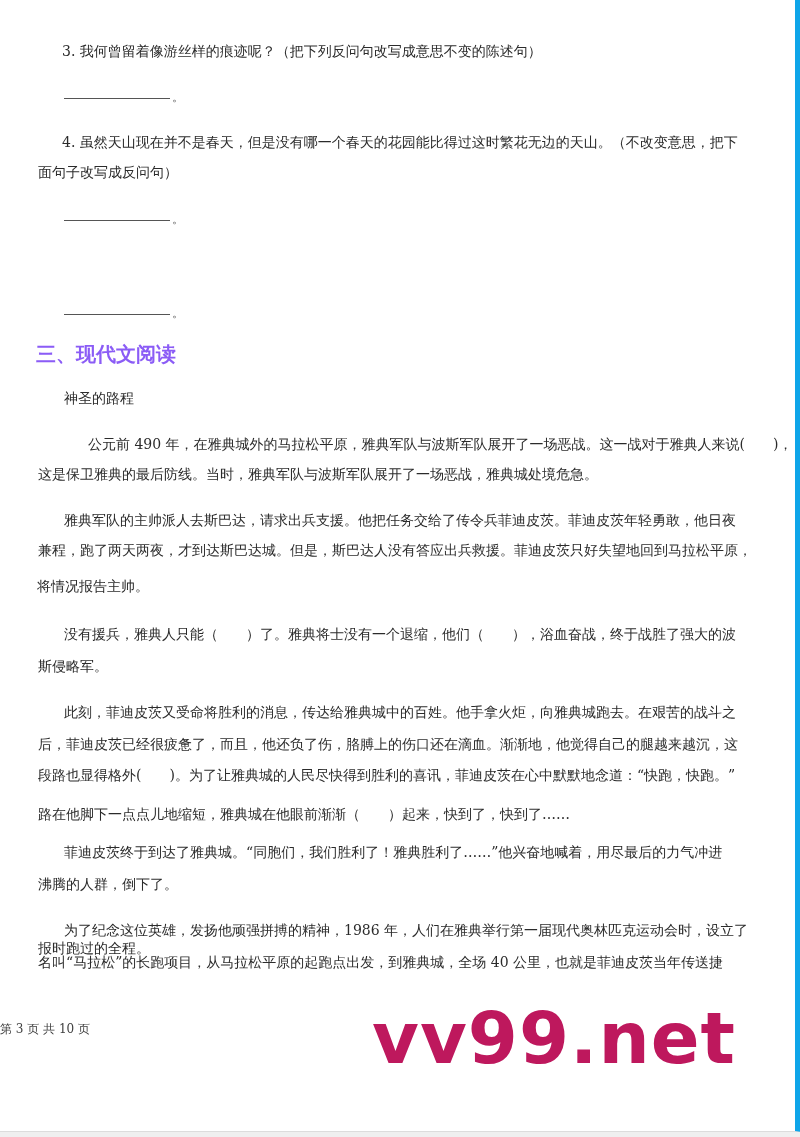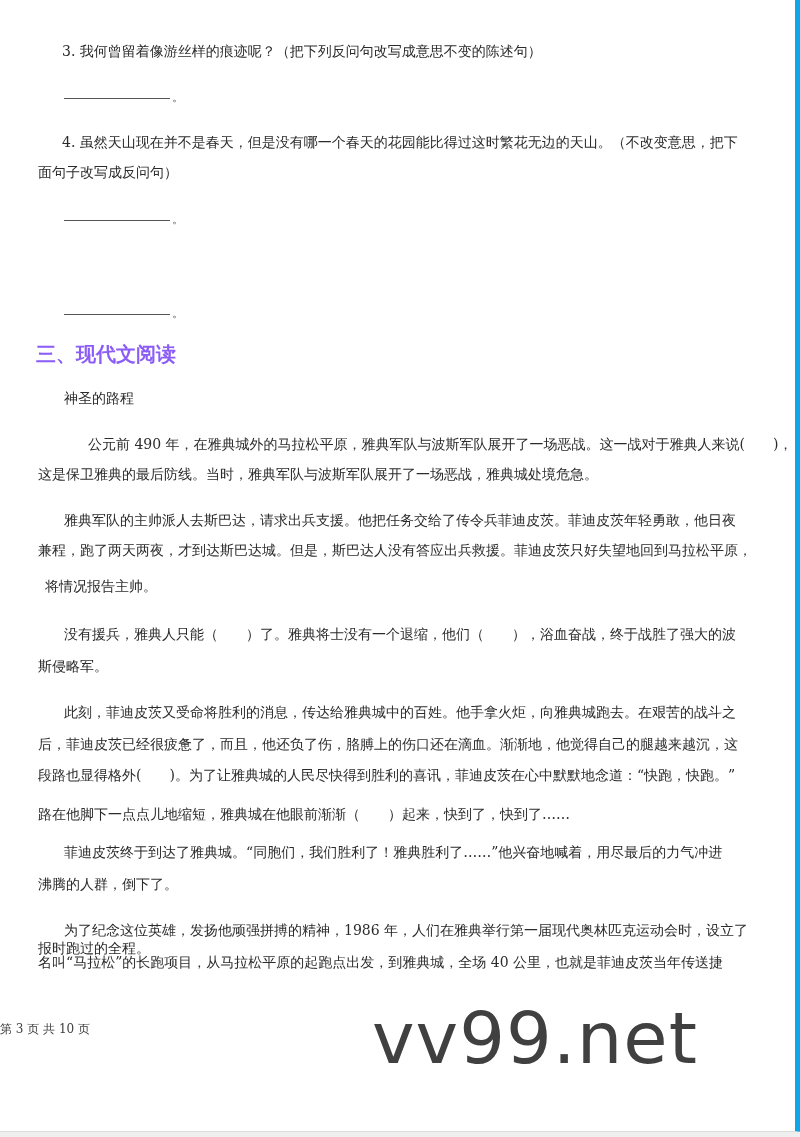--- a/index.html
+++ b/index.html
@@ -61,24 +61,24 @@
       text-align: left;
       font-size: 12px;
       line-height: 14px;
       color: #404040;
     }
     .watermark {
       position: absolute;
       left: 372px;
       top: 998px;
       font-family: "DejaVu Sans", "Liberation Sans", sans-serif;
-      font-weight: normal;
+      font-weight: bold;
       font-size: 72px;
       line-height: 80px;
-      color: #404040;
+      color: #be185d;
       letter-spacing: 1px;
       z-index: 0;
     }
     .footer { z-index: 1; }
   </style>
 </head>
 <body>
 
 <div class="page">
 
@@ -96,21 +96,21 @@
 
   <div class="section-title" style="left:36px; top:344px;">三、现代文阅读</div>
 
   <div class="line" style="left:64px; top:389px;text-align:right;">神圣的路程</div>
 
   <div class="line" style="left:64px; top:435px;margin-left:24px;">公元前 490 年，在雅典城外的马拉松平原，雅典军队与波斯军队展开了一场恶战。这一战对于雅典人来说(　　)，</div>
   <div class="line" style="left:38px; top:465px;">这是保卫雅典的最后防线。当时，雅典军队与波斯军队展开了一场恶战，雅典城处境危急。</div>
 
   <div class="line" style="left:38px; top:541px;">兼程，跑了两天两夜，才到达斯巴达城。但是，斯巴达人没有答应出兵救援。菲迪皮茨只好失望地回到马拉松平原，</div>
   <div class="line" style="left:64px; top:511px;">雅典军队的主帅派人去斯巴达，请求出兵支援。他把任务交给了传令兵菲迪皮茨。菲迪皮茨年轻勇敢，他日夜</div>
-  <div class="line" style="left:45px; top:577px;">将情况报告主帅。</div>
+  <div class="line" style="left:37px; top:577px;">将情况报告主帅。</div>
 
   <div class="line" style="left:64px; top:625px;">没有援兵，雅典人只能（　　）了。雅典将士没有一个退缩，他们（　　），浴血奋战，终于战胜了强大的波</div>
   <div class="line" style="left:38px; top:657px;">斯侵略军。</div>
 
   <div class="line" style="left:64px; top:703px;">此刻，菲迪皮茨又受命将胜利的消息，传达给雅典城中的百姓。他手拿火炬，向雅典城跑去。在艰苦的战斗之</div>
   <div class="line" style="left:38px; top:735px;">后，菲迪皮茨已经很疲惫了，而且，他还负了伤，胳膊上的伤口还在滴血。渐渐地，他觉得自己的腿越来越沉，这</div>
   <div class="line" style="left:38px; top:766px;">段路也显得格外(　　)。为了让雅典城的人民尽快得到胜利的喜讯，菲迪皮茨在心中默默地念道：“快跑，快跑。”</div>
   <div class="line" style="left:38px; top:805px;">路在他脚下一点点儿地缩短，雅典城在他眼前渐渐（　　）起来，快到了，快到了……</div>
 
   <div class="line" style="left:64px; top:843px;">菲迪皮茨终于到达了雅典城。“同胞们，我们胜利了！雅典胜利了……”他兴奋地喊着，用尽最后的力气冲进</div>

